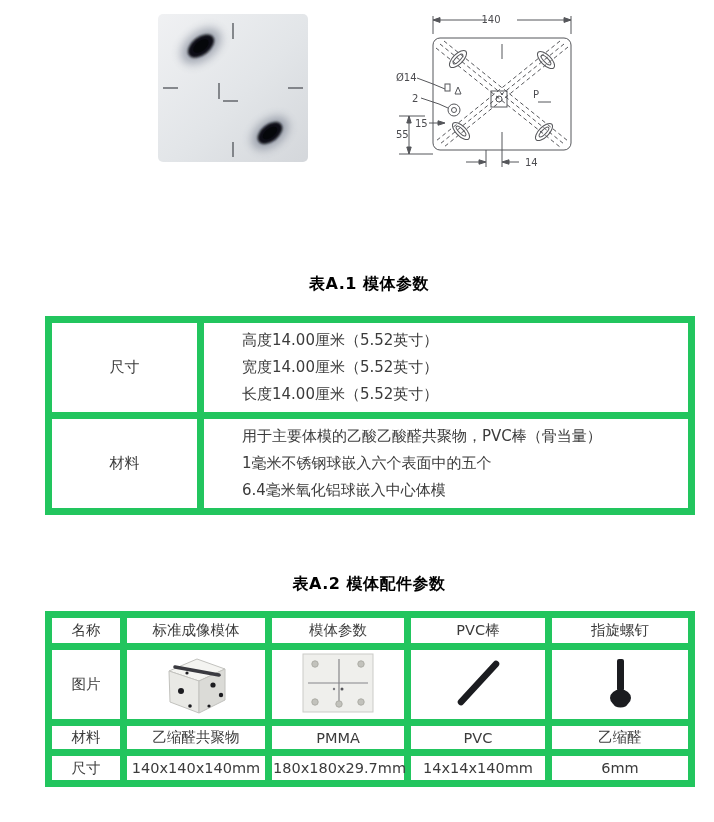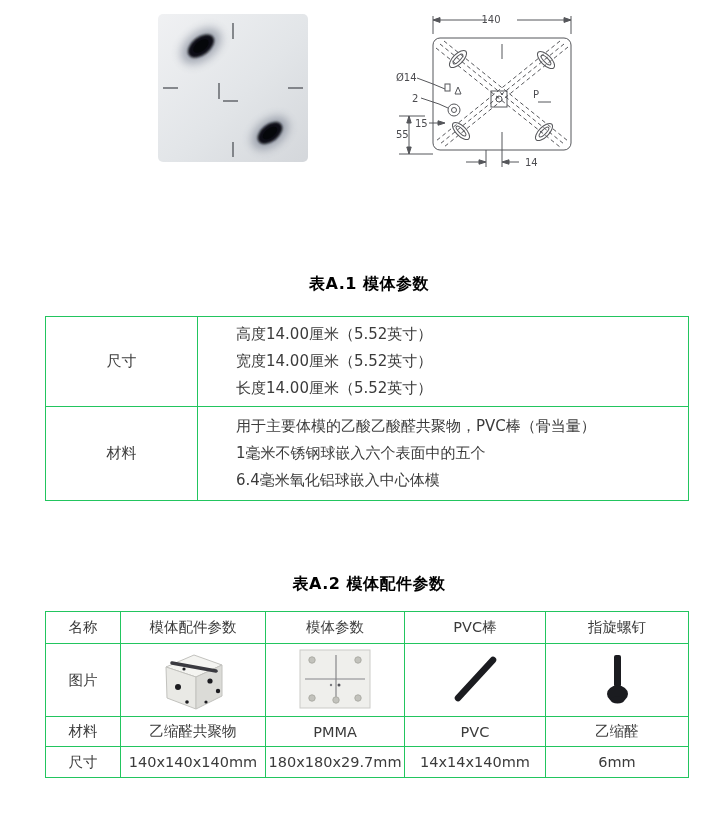--- a/index.html
+++ b/index.html
@@ -6,21 +6,21 @@
   .page{
     position:relative;width:714px;height:822px;background:#ffffff;
     font-family:"DejaVu Sans","Liberation Sans",sans-serif;color:#3b3b3b;overflow:hidden;margin-left:12px;
   }
   .abs{position:absolute;}
   .title{
     left:0;width:714px;text-align:center;font-weight:bold;
     font-size:16px;color:#000000;letter-spacing:.5px;
   }
   table{border-collapse:collapse;table-layout:fixed;}
-  td{border:1px solid #22c55e;font-size:15px;color:#3b3b3b;}
+  td{border:7px solid #22c55e;font-size:15px;color:#3b3b3b;}
   
   .t1{width:643px;}
   .t1 .lbl{text-align:center;vertical-align:middle;}
   .t1 .val{padding:4px 10px 4px 38px;vertical-align:middle;text-align:left;}
   .t1 .val div{line-height:27px;white-space:nowrap;}
   .t1 tr.r-size{height:88px;}
   .t1 tr.r-weight{height:30px;}
   .t1 tr.r-material{height:94px;}
   
   .t2{width:643px;}
@@ -181,21 +181,21 @@
     <colgroup>
       <col style="width:75px">
         <col style="width:145px">
         <col style="width:139px">
       <col style="width:141px">
         <col style="width:143px">
     </colgroup>
     <tbody>
       <tr class="r-head">
         <td>名称</td>
-        <td>模体配件参数</td>
+        <td>标准成像模体</td>
         <td>模体参数</td>
         <td>PVC棒</td>
         <td>指旋螺钉</td>
       </tr>
       <tr class="r-pic">
         <td>图片</td>
         <td>
           <svg width="78" height="64" viewBox="0 0 78 64">
             <polygon points="12,20 40,8 68,18 42,30" fill="#f4f4f1" stroke="#c2c2be"></polygon>
             <polygon points="12,20 42,30 42,62 13,51" fill="#e9e9e5" stroke="#c2c2be"></polygon>

